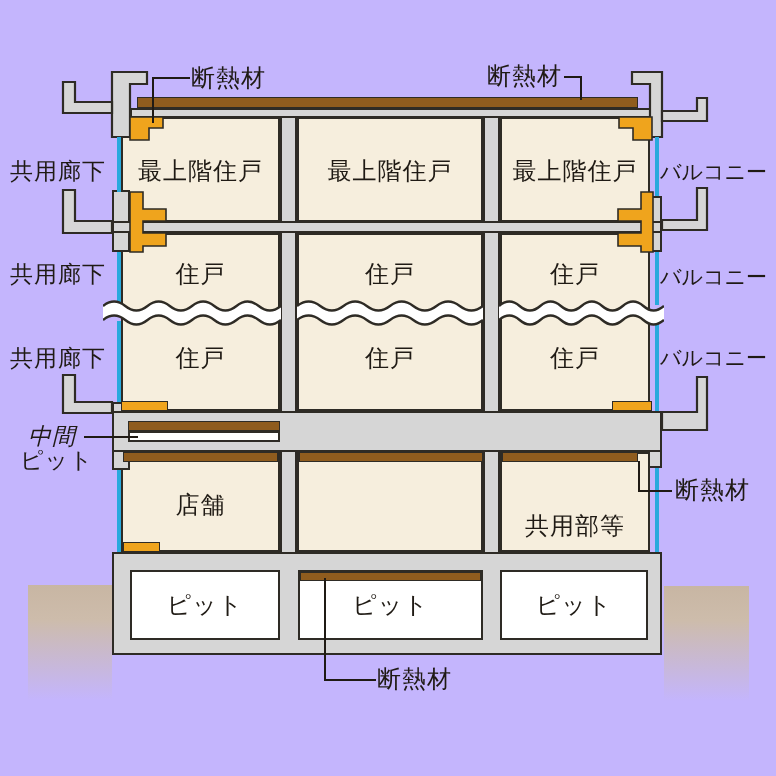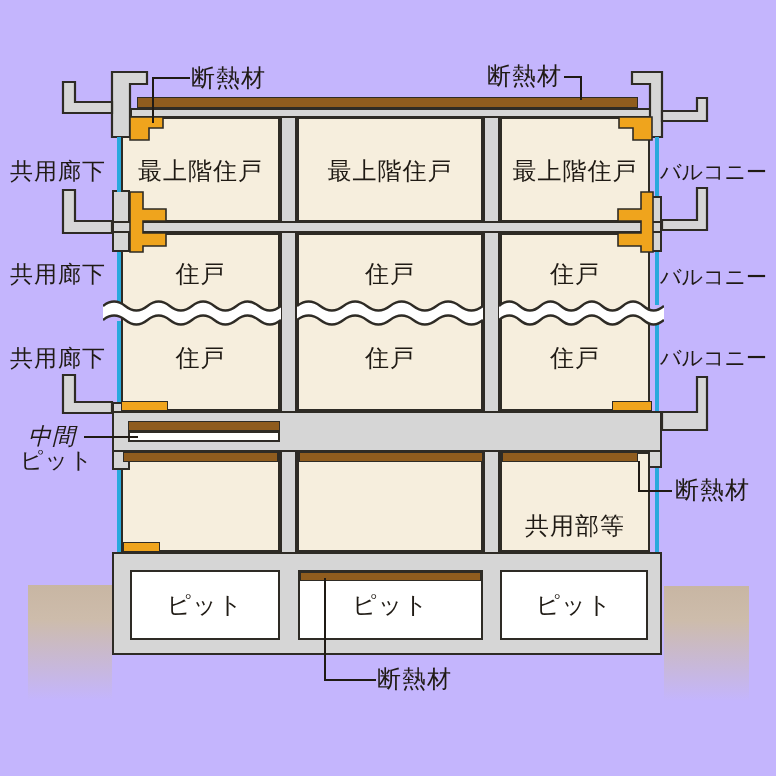--- a/index.html
+++ b/index.html
@@ -150,20 +150,21 @@
   <div class="lbl f24 ctr" style="left:500px;top:159px;width:150px;">最上階住戸</div>
 
   <div class="lbl f24 ctr" style="left:121px;top:262px;width:159px;">住戸</div>
   <div class="lbl f24 ctr" style="left:297px;top:262px;width:186px;">住戸</div>
   <div class="lbl f24 ctr" style="left:500px;top:262px;width:150px;">住戸</div>
 
   <div class="lbl f24 ctr" style="left:121px;top:346px;width:159px;">住戸</div>
   <div class="lbl f24 ctr" style="left:297px;top:346px;width:186px;">住戸</div>
   <div class="lbl f24 ctr" style="left:500px;top:346px;width:150px;">住戸</div>
 
+  <div class="lbl f24 ctr" style="left:121px;top:493px;width:159px;">店舗</div>
   <div class="lbl f24 ctr" style="left:500px;top:514px;width:150px;">共用部等</div>
 
   <div class="lbl f24 ctr" style="left:130px;top:593px;width:150px;">ピット</div>
   <div class="lbl f24 ctr" style="left:298px;top:593px;width:185px;">ピット</div>
   <div class="lbl f24 ctr" style="left:500px;top:593px;width:148px;">ピット</div>
 
   <div class="lbl f23 ctr" style="left:20px;top:424px;width:64px;font-style:italic;">中間</div>
   <div class="lbl f23 ctr" style="left:20px;top:448px;width:64px;">ピット</div>
 
 </div>

